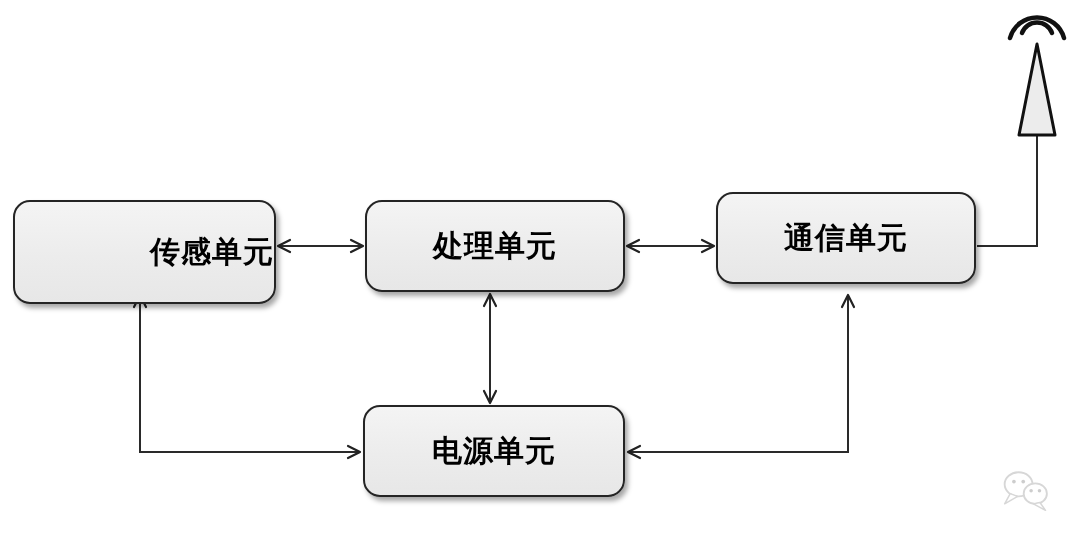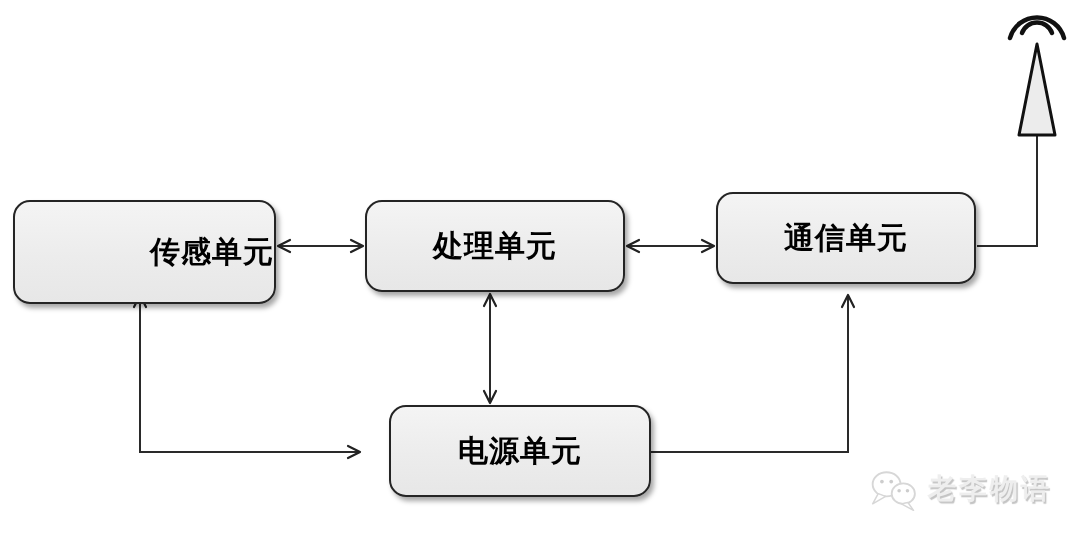--- a/index.html
+++ b/index.html
@@ -30,21 +30,21 @@
   }
   .node-label {
     font-size: 30px;
     font-weight: bold;
     color: #000000;
     letter-spacing: 1px;
   }
   .node-sensor        { left: 13px;  top: 200px; width: 263px; height: 104px; justify-content: flex-end; }
   .node-processing    { left: 365px; top: 200px; width: 260px; height: 92px; }
   .node-communication { left: 716px; top: 192px; width: 260px; height: 92px; }
-  .node-power         { left: 363px; top: 405px; width: 262px; height: 92px; margin-left: 26px; }
+  .node-power         { left: 363px; top: 405px; width: 262px; height: 92px; }
   .watermark {
     position: absolute;
     right: 28px;
     bottom: 26px;
     display: flex;
     align-items: center;
     gap: 8px;
   }
   .watermark-text {
     font-size: 28px;
@@ -105,16 +105,15 @@
     <svg width="52" height="46" viewBox="0 0 56 48" xmlns="http://www.w3.org/2000/svg">
       <ellipse cx="20" cy="19" rx="15" ry="13" fill="#ffffff" stroke="#d7d7d7" stroke-width="2"></ellipse>
       <polygon points="11,29 5,40 19,32" fill="#ffffff" stroke="#d7d7d7" stroke-width="1.6" stroke-linejoin="round"></polygon>
       <circle cx="15" cy="16" r="2" fill="#cdcdcd"></circle>
       <circle cx="25" cy="16" r="2" fill="#cdcdcd"></circle>
       <ellipse cx="38" cy="29" rx="12.5" ry="11" fill="#ffffff" stroke="#d7d7d7" stroke-width="2"></ellipse>
       <polygon points="43,38.5 49,47 36,40" fill="#ffffff" stroke="#d7d7d7" stroke-width="1.6" stroke-linejoin="round"></polygon>
       <circle cx="33.5" cy="26" r="1.9" fill="#cdcdcd"></circle>
       <circle cx="42.5" cy="26" r="1.9" fill="#cdcdcd"></circle>
     </svg>
-    <span class="watermark-text">老李物语</span>
   </div>
 
 </div>
 
 </body></html>

